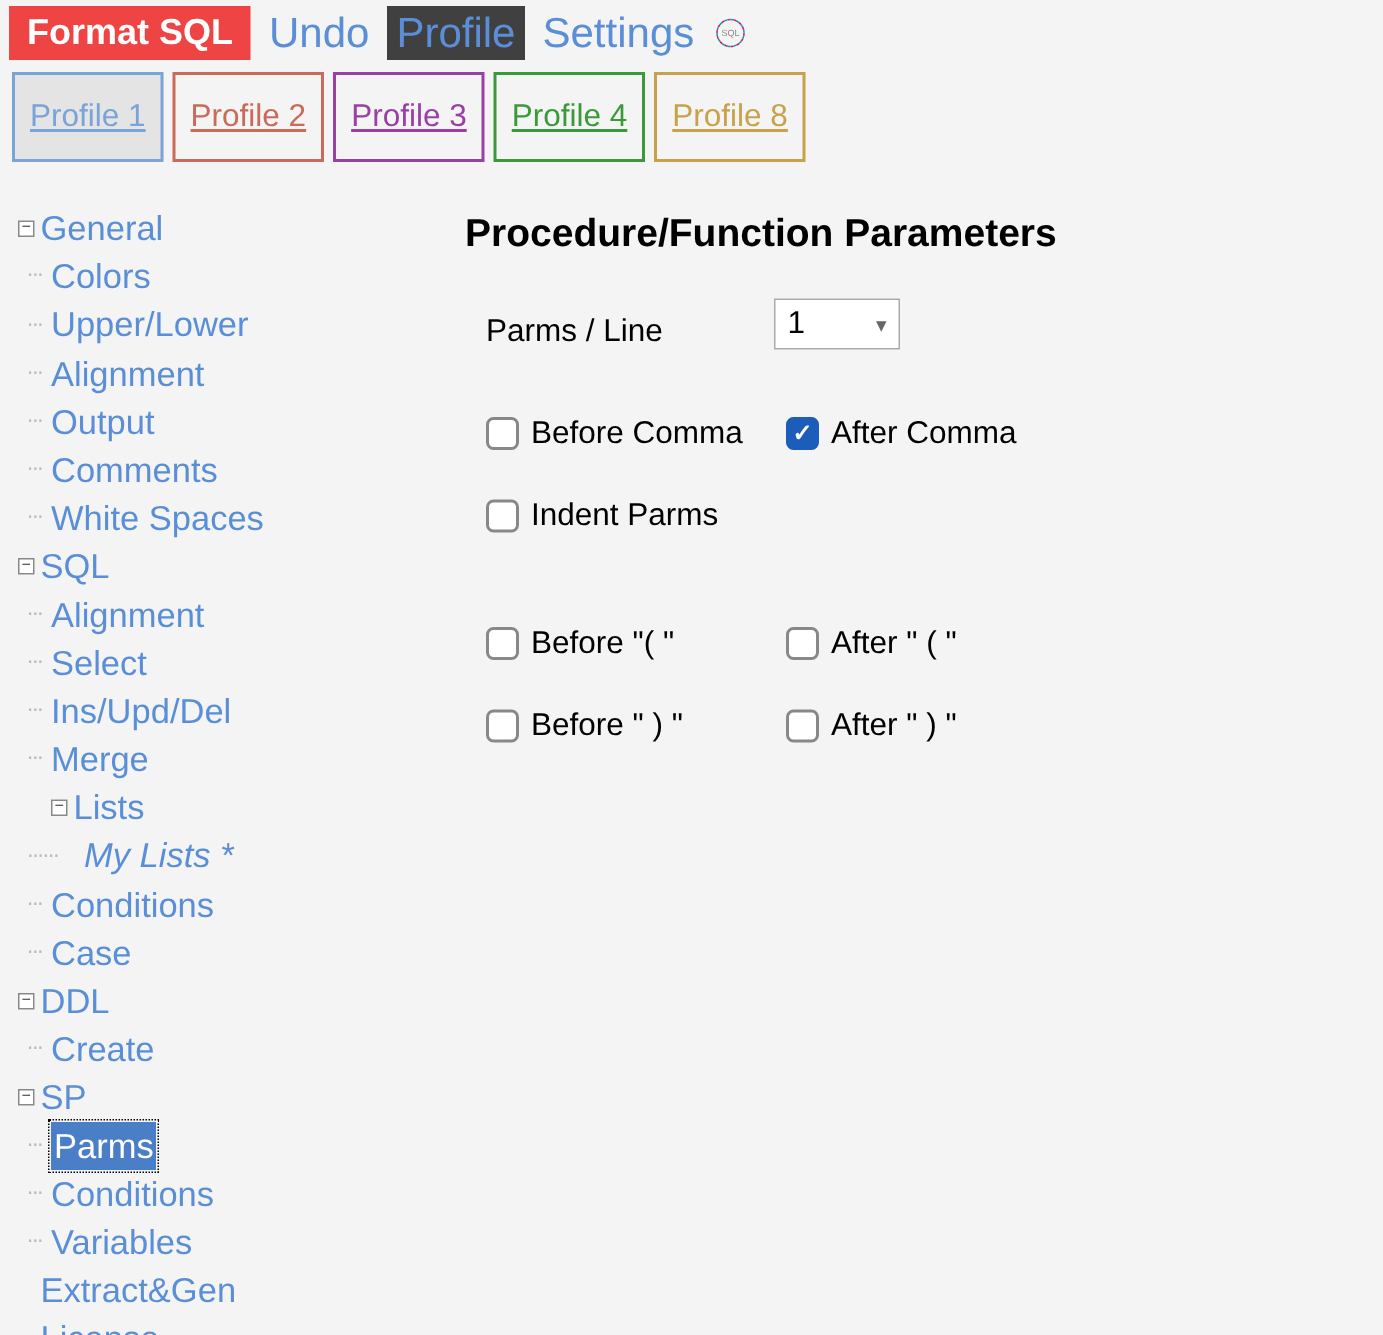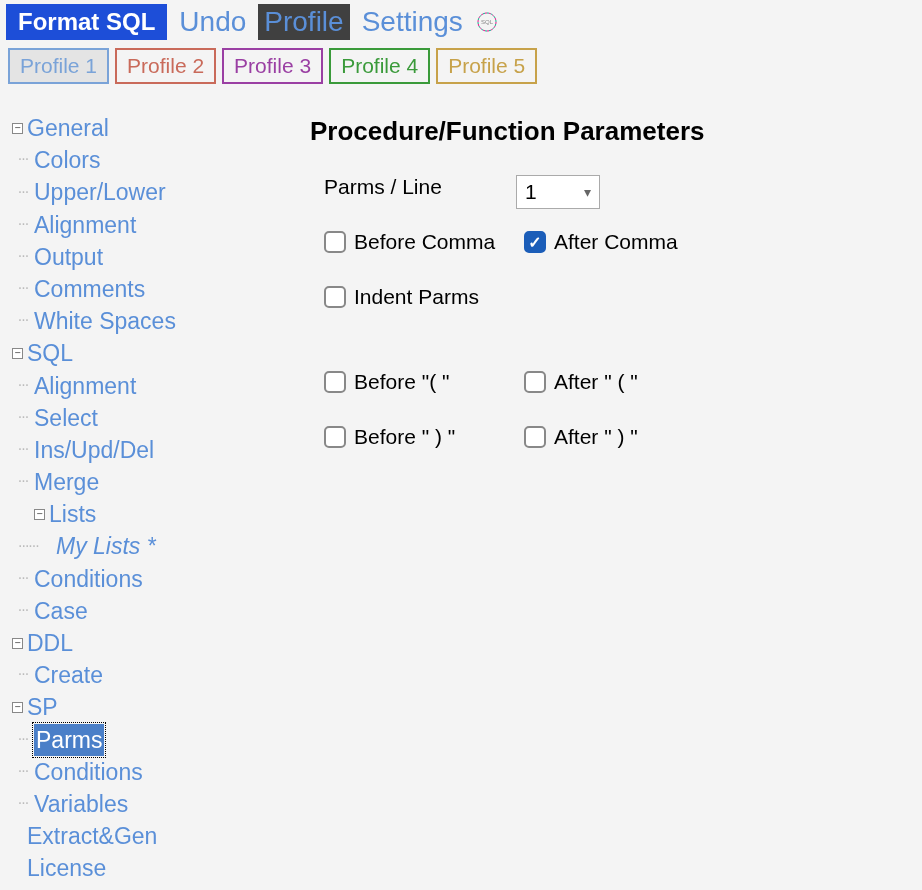--- a/index.html
+++ b/index.html
@@ -11,21 +11,21 @@
     height: 890px;
     overflow: hidden;
   }
   .toolbar {
     display: flex;
     align-items: center;
     padding: 4px 6px;
     gap: 12px;
   }
   .btn-primary {
-    background: #1d4ed8;
+    background: #ef4444;
     color: #fff;
     font-size: 24px;
     font-weight: bold;
     padding: 4px 12px;
     border: none;
     cursor: pointer;
   }
   .toolbar-link {
     color: #5a8fd8;
     font-size: 28px;
@@ -41,24 +41,25 @@
     position: relative;
   }
   .logo-icon svg { width: 24px; height: 24px; }
   .tabs-row {
     display: flex;
     gap: 6px;
     padding: 4px 8px 8px 8px;
   }
   .profile-tab {
     font-size: 21px;
-    padding: 4px 10px;
+    padding: 16px 10px;
     border: 2px solid;
     cursor: pointer;
     background: #f4f4f4;
+    text-decoration: underline;
   }
   .main {
     display: flex;
   }
   .tree {
     width: 290px;
     padding: 20px 8px 8px 12px;
     font-size: 23px;
     color: #5a8fd8;
     line-height: 1.4;
@@ -113,24 +114,24 @@
     padding: 24px 20px;
   }
   .content h1 {
     font-size: 26px;
     font-weight: bold;
     color: #000;
     margin: 0 0 28px 0;
   }
   .form-row {
     display: flex;
-    align-items: flex-start;
+    align-items: flex-end;
     font-size: 21px;
     color: #000;
-    margin-bottom: 0;
+    margin-bottom: 23px;
     padding-left: 14px;
   }
   .form-label { width: 192px; }
   .select-box {
     width: 84px;
     height: 34px;
     border: 1px solid #aaa;
     background: #fff;
     display: flex;
     align-items: center;
@@ -189,21 +190,21 @@
         <text x="12" y="14" font-size="6" text-anchor="middle" fill="#888">SQL</text>
       </svg>
   </span>
 </div>
 
 <div class="tabs-row" id="tabs-row">
     <div class="profile-tab" style="border-color: rgb(122, 163, 216); color: rgb(122, 163, 216); background: rgb(228, 228, 228);">Profile 1</div>
     <div class="profile-tab" style="border-color: rgb(201, 106, 90); color: rgb(201, 106, 90); background: rgb(244, 244, 244);">Profile 2</div>
     <div class="profile-tab" style="border-color: rgb(154, 63, 163); color: rgb(154, 63, 163); background: rgb(244, 244, 244);">Profile 3</div>
     <div class="profile-tab" style="border-color: rgb(58, 154, 58); color: rgb(58, 154, 58); background: rgb(244, 244, 244);">Profile 4</div>
-    <div class="profile-tab" style="border-color: rgb(199, 162, 74); color: rgb(199, 162, 74); background: rgb(244, 244, 244);">Profile 5</div>
+    <div class="profile-tab" style="border-color: rgb(199, 162, 74); color: rgb(199, 162, 74); background: rgb(244, 244, 244);">Profile 8</div>
   </div>
 
 <div class="main">
   <div class="tree" id="tree">
       <div class="tree-node">
         <span class="toggle">−</span>
         <span class="tree-label">General</span>
       </div>
       <div class="tree-node">
         <span class="dotline">⋅⋅⋅</span>

